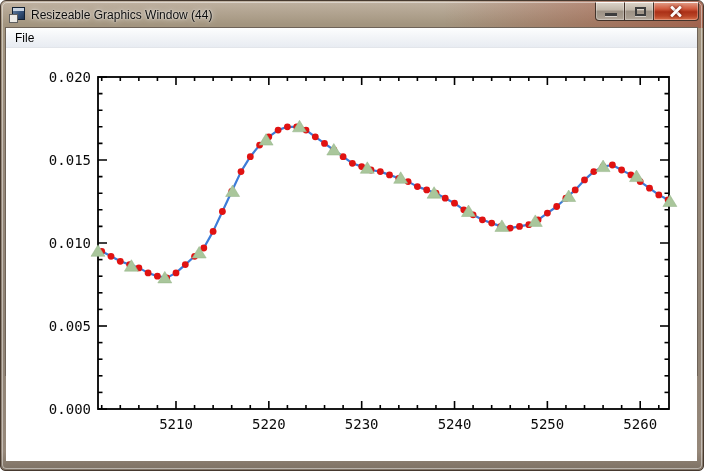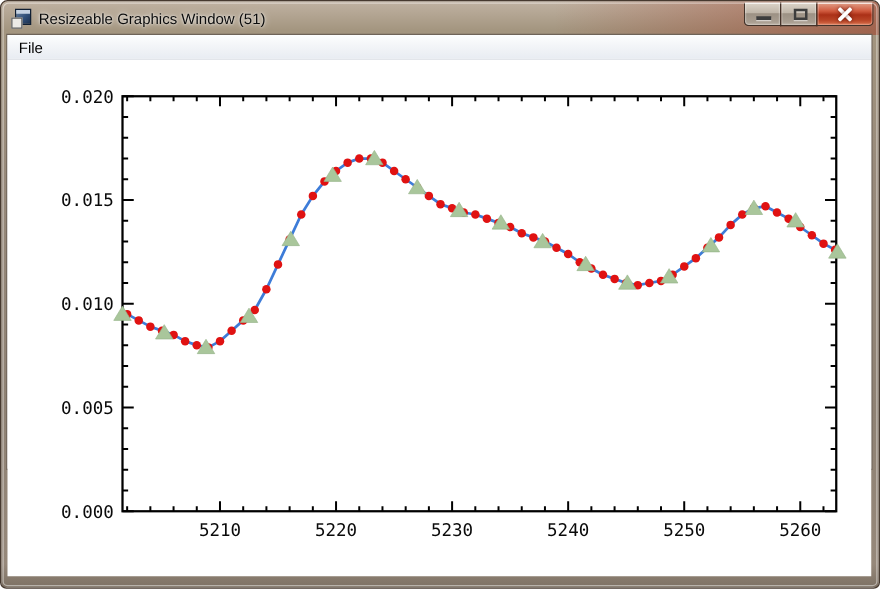--- a/index.html
+++ b/index.html
@@ -87,21 +87,21 @@
 
 <div class="window">
   <div class="title-tint"></div>
 
   <div class="titlebar">
     <div class="win-icon">
       <span class="back"></span>
       <span class="back-bar"></span>
       <span class="front"></span>
     </div>
-    <div class="title-text">Resizeable Graphics Window (51)</div>
+    <div class="title-text">Resizeable Graphics Window (44)</div>
   </div>
 
   <div class="caption-buttons">
     <div class="cap-btn btn-minmax btn-min" title="minimize-icon">
       <span class="glyph-min"></span>
     </div>
     <div class="cap-btn btn-minmax btn-max" title="maximize-icon">
       <span class="glyph-max"></span>
     </div>
     <div class="cap-btn btn-close" title="close-icon">

